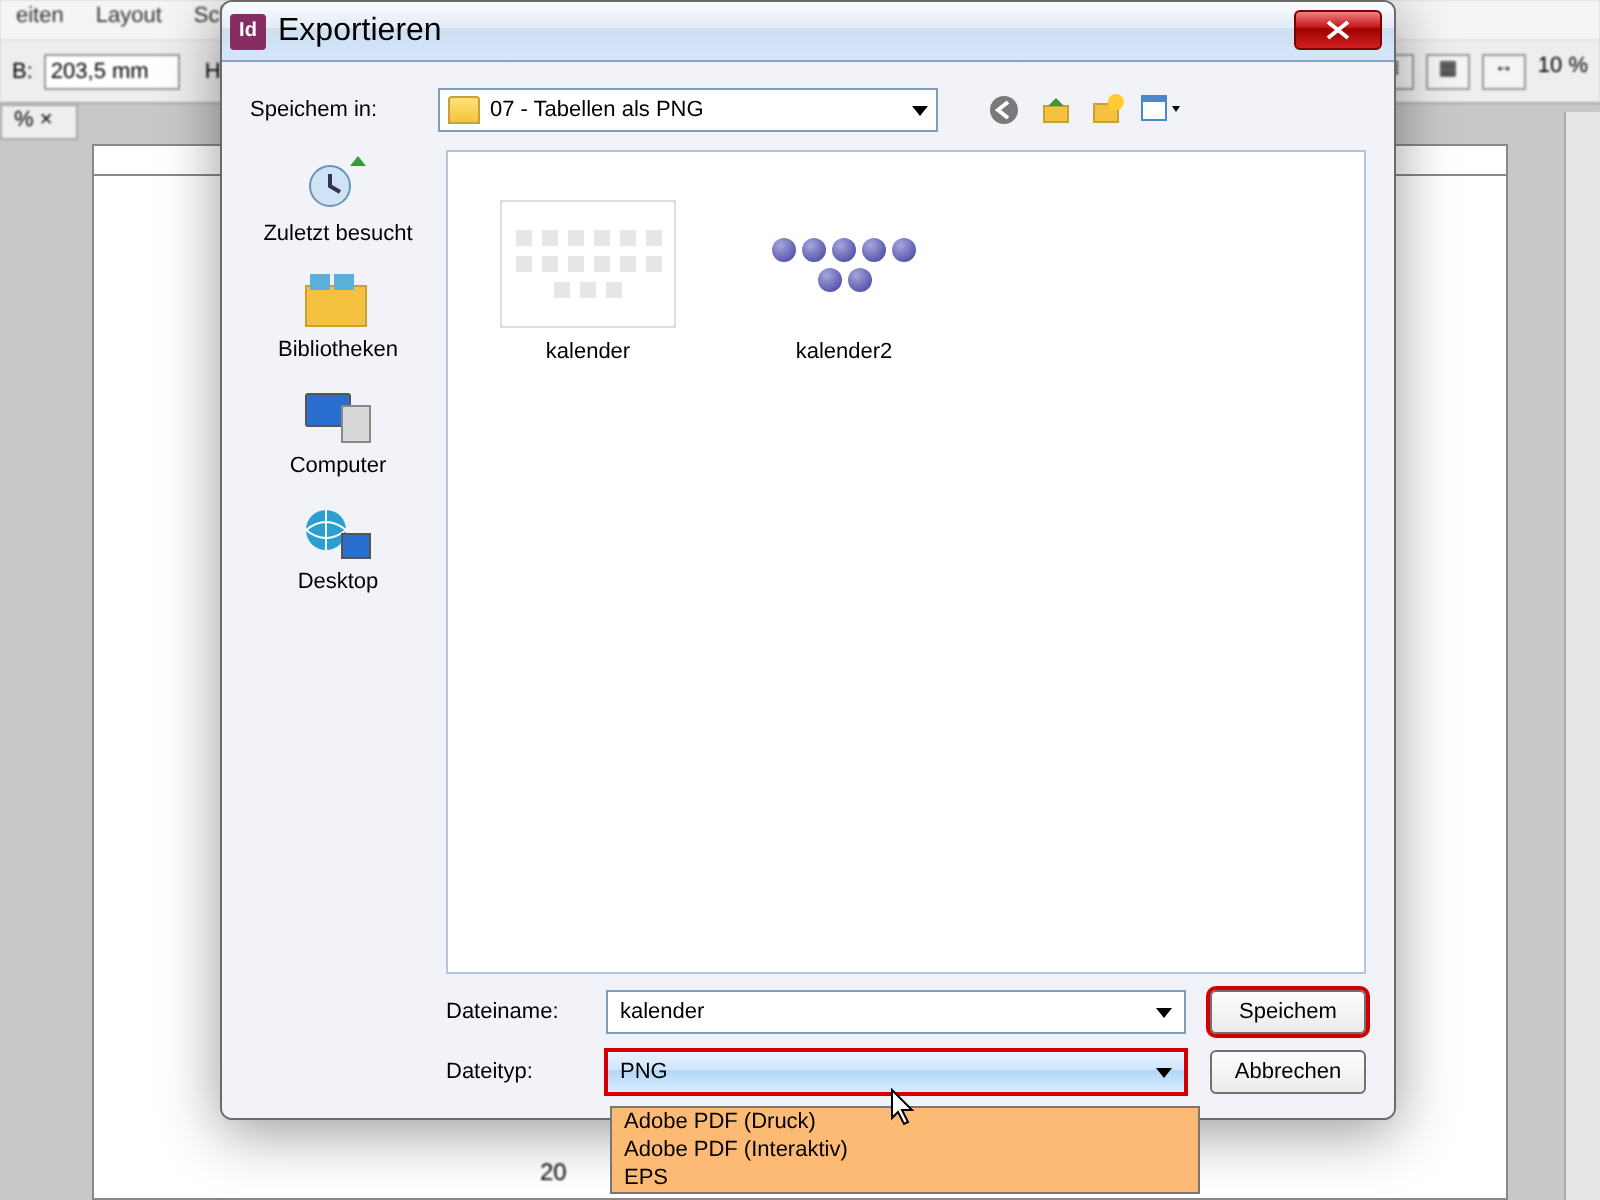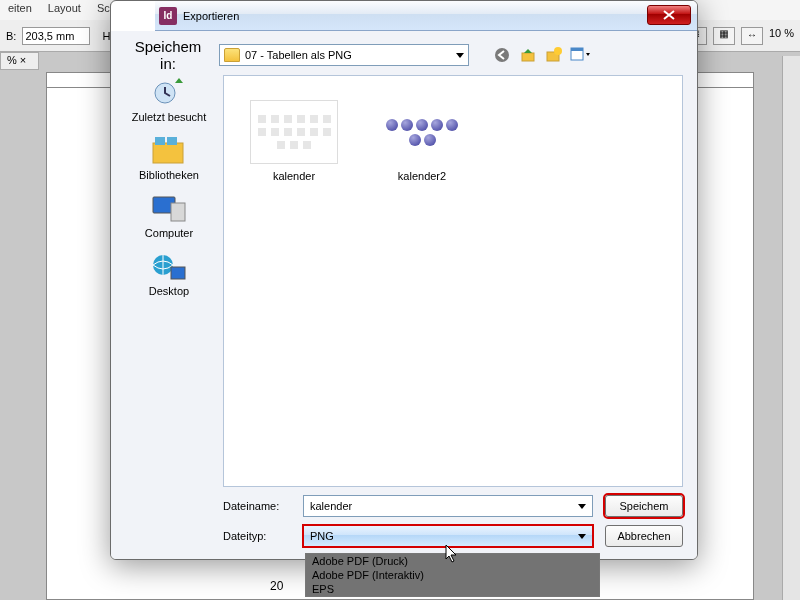--- a/index.html
+++ b/index.html
@@ -13,28 +13,28 @@
 .bg-bar input { width: 68px; height: 18px; font-size: 11px; padding: 0 2px; border: 1px solid #999; background: #fff; }
 .bg-bar .rightstuff { position: absolute; right: 6px; display: flex; gap: 6px; }
 .bg-bar .btn { width: 22px; height: 18px; border: 1px solid #999; background: #f4f4f4; font-size: 10px; text-align: center; }
 .bg-tab { position: absolute; top: 52px; left: 0; height: 18px; padding: 1px 12px 1px 6px; background: #eee; border: 1px solid #aaa; font-size: 11px; filter: blur(0.5px); }
 .bg-doc { position: absolute; top: 72px; left: 46px; right: 46px; bottom: 0; background: #fff; border: 1px solid #888; }
 .bg-side { position: absolute; top: 56px; right: 0; width: 18px; bottom: 0; background: #e5e5e5; border-left: 1px solid #aaa; }
 .bg-ruler { position: absolute; top: 72px; left: 46px; right: 46px; height: 16px; background: #fff; border: 1px solid #888; }
 
 
 .dialog { position: absolute; left: 110px; top: 0; width: 588px; height: 560px; background: #fff; border: 1px solid #6b6b6b; border-radius: 6px; box-shadow: 0 6px 30px rgba(0,0,0,0.4); overflow: hidden; }
-.titlebar { height: 30px; background: linear-gradient(#fbfcfe,#e3ebf5 45%,#cedff2 46%,#d5e6fa); border-bottom: 1px solid #8aa5c9; display: flex; align-items: center; padding: 0 4px; position: relative; margin-left: 44px; }
+.titlebar { height: 30px; background: linear-gradient(#fbfcfe,#e3ebf5 45%,#cedff2 46%,#d5e6fa); border-bottom: 1px solid #8aa5c9; display: flex; align-items: center; padding: 0 4px; position: relative; }
 .titlebar .appicon { width: 18px; height: 18px; background: #862e62; border-radius: 2px; color: #fff; font-size: 10px; font-weight: bold; display: inline-flex; align-items: center; justify-content: center; margin-right: 6px; }
-.titlebar .title { font-size: 11px; color: #000; }
+.titlebar .title { font-size: 16px; color: #000; }
 .titlebar .close { position: absolute; right: 6px; top: 4px; width: 44px; height: 20px; background: linear-gradient(#f08080,#c01010 45%,#a00000 46%,#d02020); border: 1px solid #7a0000; border-radius: 3px; color: #fff; display: flex; align-items: center; justify-content: center; font-size: 12px; cursor: pointer; }
 
 .body { position: absolute; top: 30px; left: 0; right: 0; bottom: 0; background: #f1f3f8; }
 .row1 { position: absolute; top: 12px; left: 14px; right: 14px; height: 24px; display: flex; align-items: center; gap: 8px; }
-.row1 .lbl { width: 86px; text-align: center; font-size: 15px; color: #000; }
+.row1 .lbl { width: 86px; text-align: left; font-size: 11px; color: #000; }
 .loc-combo { flex: 1; max-width: 250px; height: 22px; border: 1px solid #7f9db9; background: #fff; display: flex; align-items: center; padding: 0 4px; font-size: 11px; cursor: pointer; }
 .loc-combo .folder { width: 16px; height: 14px; background: linear-gradient(#fce27a,#f4c23e); border: 1px solid #caa036; border-radius: 2px 2px 0 0; margin-right: 5px; position: relative; }
 .loc-combo .caret { margin-left: auto; width: 0; height: 0; border-left: 4px solid transparent; border-right: 4px solid transparent; border-top: 5px solid #000; }
 .navicons { display: flex; gap: 4px; margin-left: 14px; }
 .navicons .nb { width: 22px; height: 22px; border: 1px solid transparent; border-radius: 3px; display: flex; align-items: center; justify-content: center; cursor: pointer; }
 
 .sidebar { position: absolute; top: 44px; left: 8px; width: 100px; bottom: 72px; }
 .place { width: 100%; text-align: center; font-size: 11px; color: #000; margin-bottom: 10px; cursor: pointer; }
 .place .pic { width: 40px; height: 34px; margin: 0 auto 2px; display: flex; align-items: center; justify-content: center; }
 
@@ -48,21 +48,21 @@
 
 .bottom { position: absolute; left: 112px; right: 14px; bottom: 8px; height: 58px; }
 .brow { display: flex; align-items: center; height: 26px; margin-bottom: 4px; }
 .brow .blbl { width: 80px; font-size: 11px; }
 .combo { flex: 1; max-width: 298px; height: 22px; border: 1px solid #7f9db9; background: #fff; display: flex; align-items: center; padding: 0 6px; font-size: 11px; cursor: pointer; position: relative; }
 .combo .caret { margin-left: auto; width: 0; height: 0; border-left: 4px solid transparent; border-right: 4px solid transparent; border-top: 5px solid #000; }
 .combo.hi { background: linear-gradient(#eaf3ff,#cfe5fb 45%,#b5d7f8 46%,#d5ebff); outline: 2px solid #d40000; outline-offset: -1px; }
 .actbtn { width: 78px; height: 22px; margin-left: 12px; border: 1px solid #707070; border-radius: 3px; background: linear-gradient(#fdfdfd,#ebebeb); font-size: 11px; cursor: pointer; }
 .actbtn.primary { outline: 2px solid #d40000; outline-offset: 0; }
 
-.dropdown { position: absolute; left: 305px; top: 553px; width: 295px; background: #737373; border: 1px solid #777; font-size: 11px; z-index: 50; }
+.dropdown { position: absolute; left: 305px; top: 553px; width: 295px; background: #fdba74; border: 1px solid #777; font-size: 11px; z-index: 50; }
 .dropdown .opt { padding: 1px 6px; cursor: pointer; white-space: nowrap; }
 
 .bg-bottom { position: absolute; bottom: 0; left: 270px; height: 28px; display: flex; gap: 80px; align-items: center; font-size: 12px; filter: blur(0.4px); }
 
 .cursor { position: absolute; left: 445px; top: 544px; width: 14px; height: 20px; z-index: 100; pointer-events: none; }
 .cursor svg { width: 100%; height: 100%; }
 </style>
 </head>
 <body>
 

